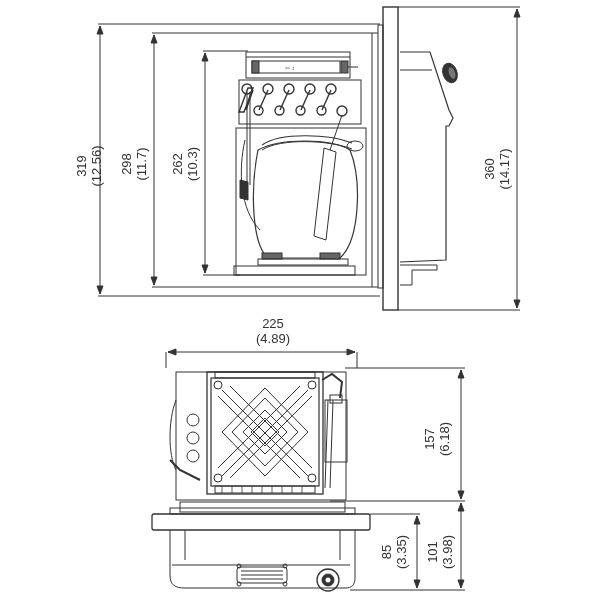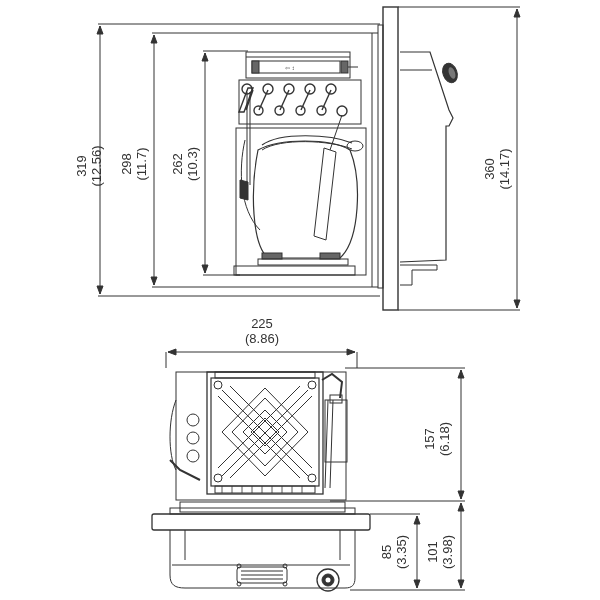--- a/index.html
+++ b/index.html
@@ -209,23 +209,23 @@
   </div>
   <div class="dim vert" style="left:151px;top:148px;width:70px;height:32px;">
     <div>262</div>
     <div>(10.3)</div>
   </div>
   <div class="dim vert" style="left:458px;top:153px;width:80px;height:32px;">
     <div>360</div>
     <div>(14.17)</div>
   </div>
 
-  <div class="dim" style="left:222px;top:316px;width:80px;">
+  <div class="dim" style="left:233px;top:316px;width:80px;">
     <div>225</div>
-    <div>(8.86)</div>
+    <div>(4.89)</div>
   </div>
   <div class="dim vert" style="left:403px;top:423px;width:70px;height:32px;">
     <div>157</div>
     <div>(6.18)</div>
   </div>
   <div class="dim vert" style="left:360px;top:536px;width:70px;height:32px;">
     <div>85</div>
     <div>(3.35)</div>
   </div>
   <div class="dim vert" style="left:406px;top:536px;width:70px;height:32px;">

